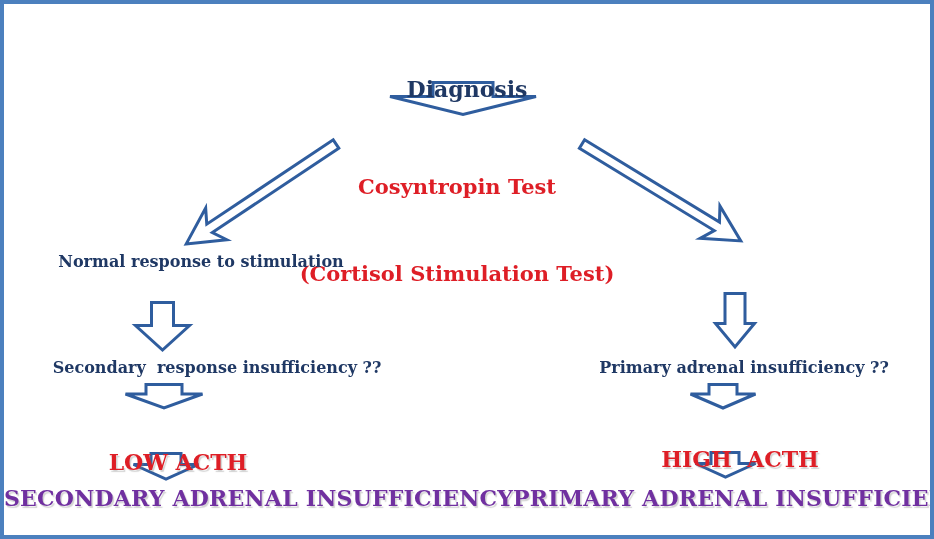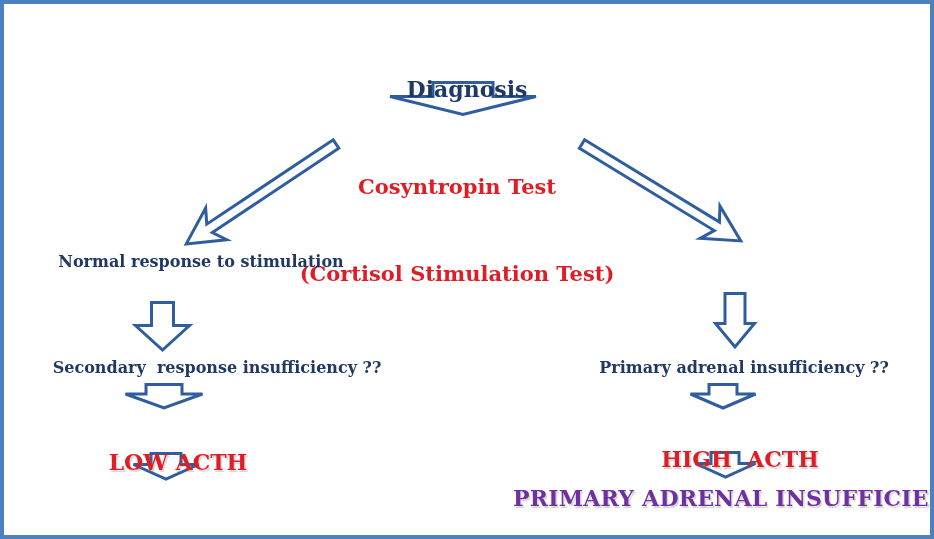--- a/index.html
+++ b/index.html
@@ -64,16 +64,17 @@
 
 
   <div class="t navy" style="left:26px;width:374px;top:351px;">Secondary  response insufficiency ??</div>
 
   <div class="t navy" style="left:553px;width:374px;top:351px;">Primary adrenal insufficiency ??</div>
 
   <div class="t red acth" style="left:74px;width:200px;top:401px;margin-top:44px;">LOW ACTH</div>
 
   <div class="t red acth" style="left:636px;width:200px;top:415px;margin-top:27px;">HIGH  ACTH</div>
 
+  <div class="t purple" style="left:0px;width:432px;top:481px;">SECONDARY ADRENAL INSUFFICIENCY</div>
 
   <div class="t purple" style="left:509px;width:432px;top:481px;">PRIMARY ADRENAL INSUFFICIENCY</div>
 
 </div>
 
 </body></html>

